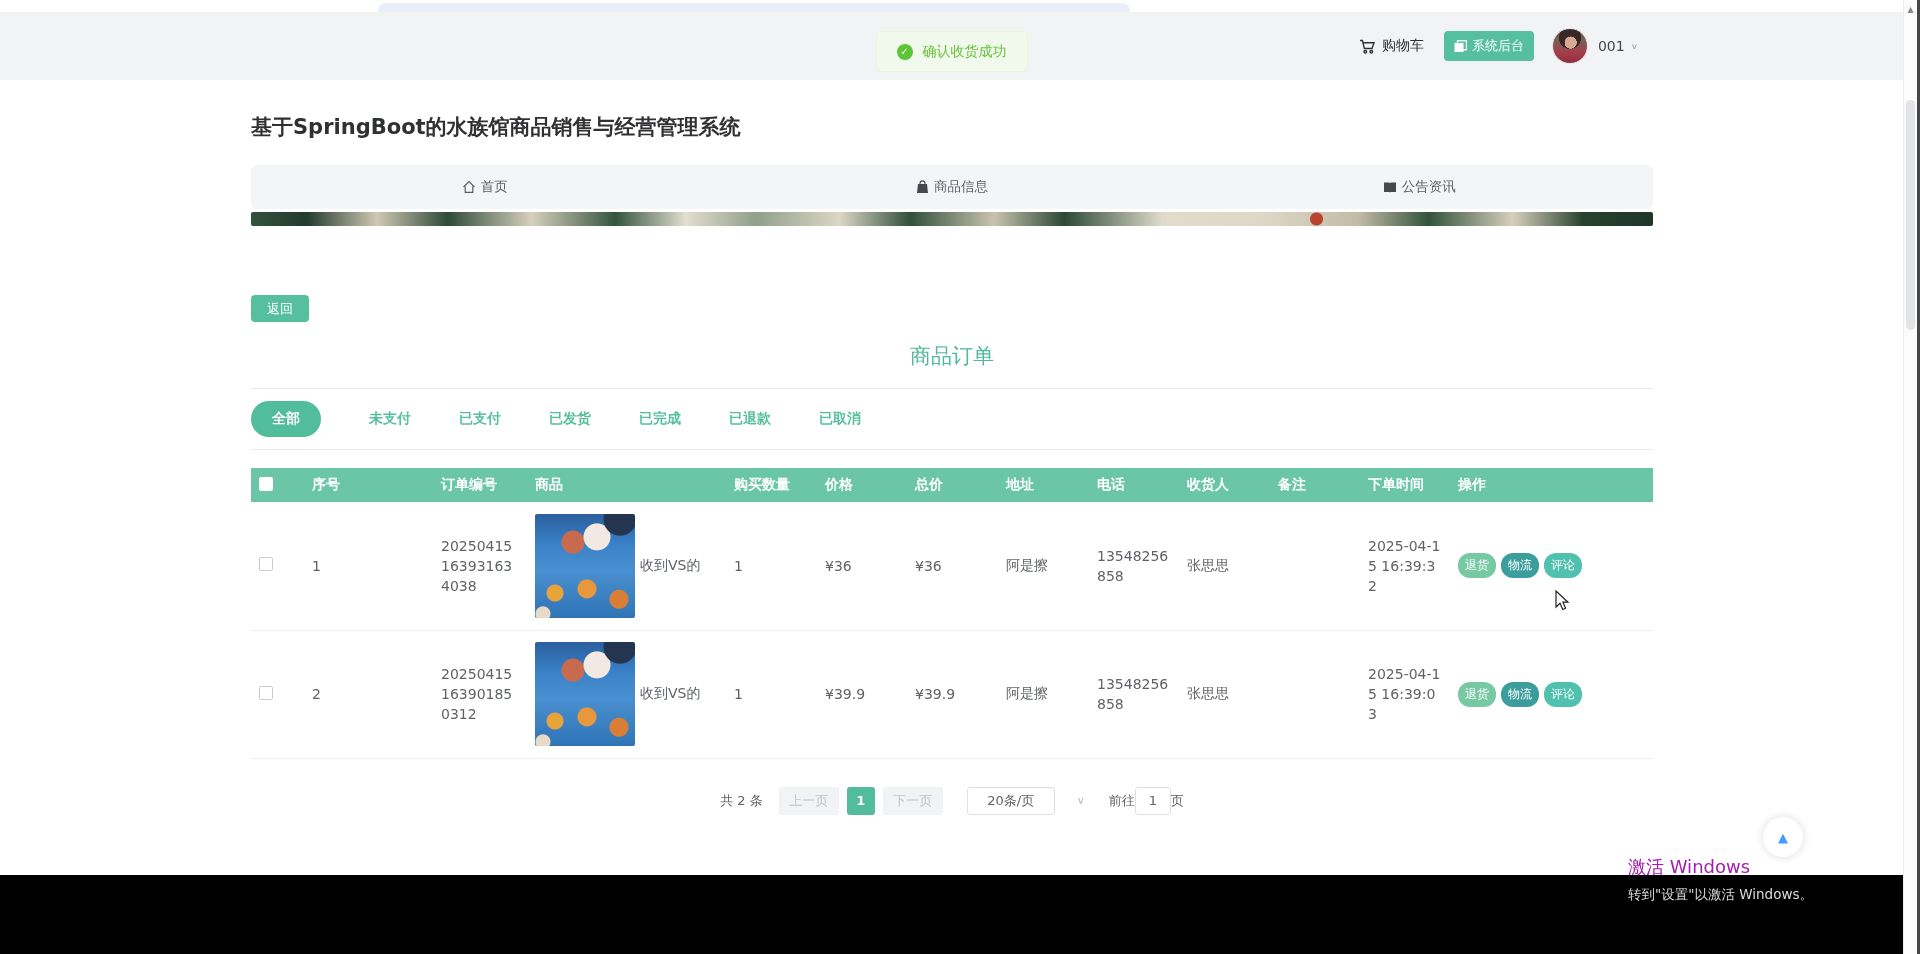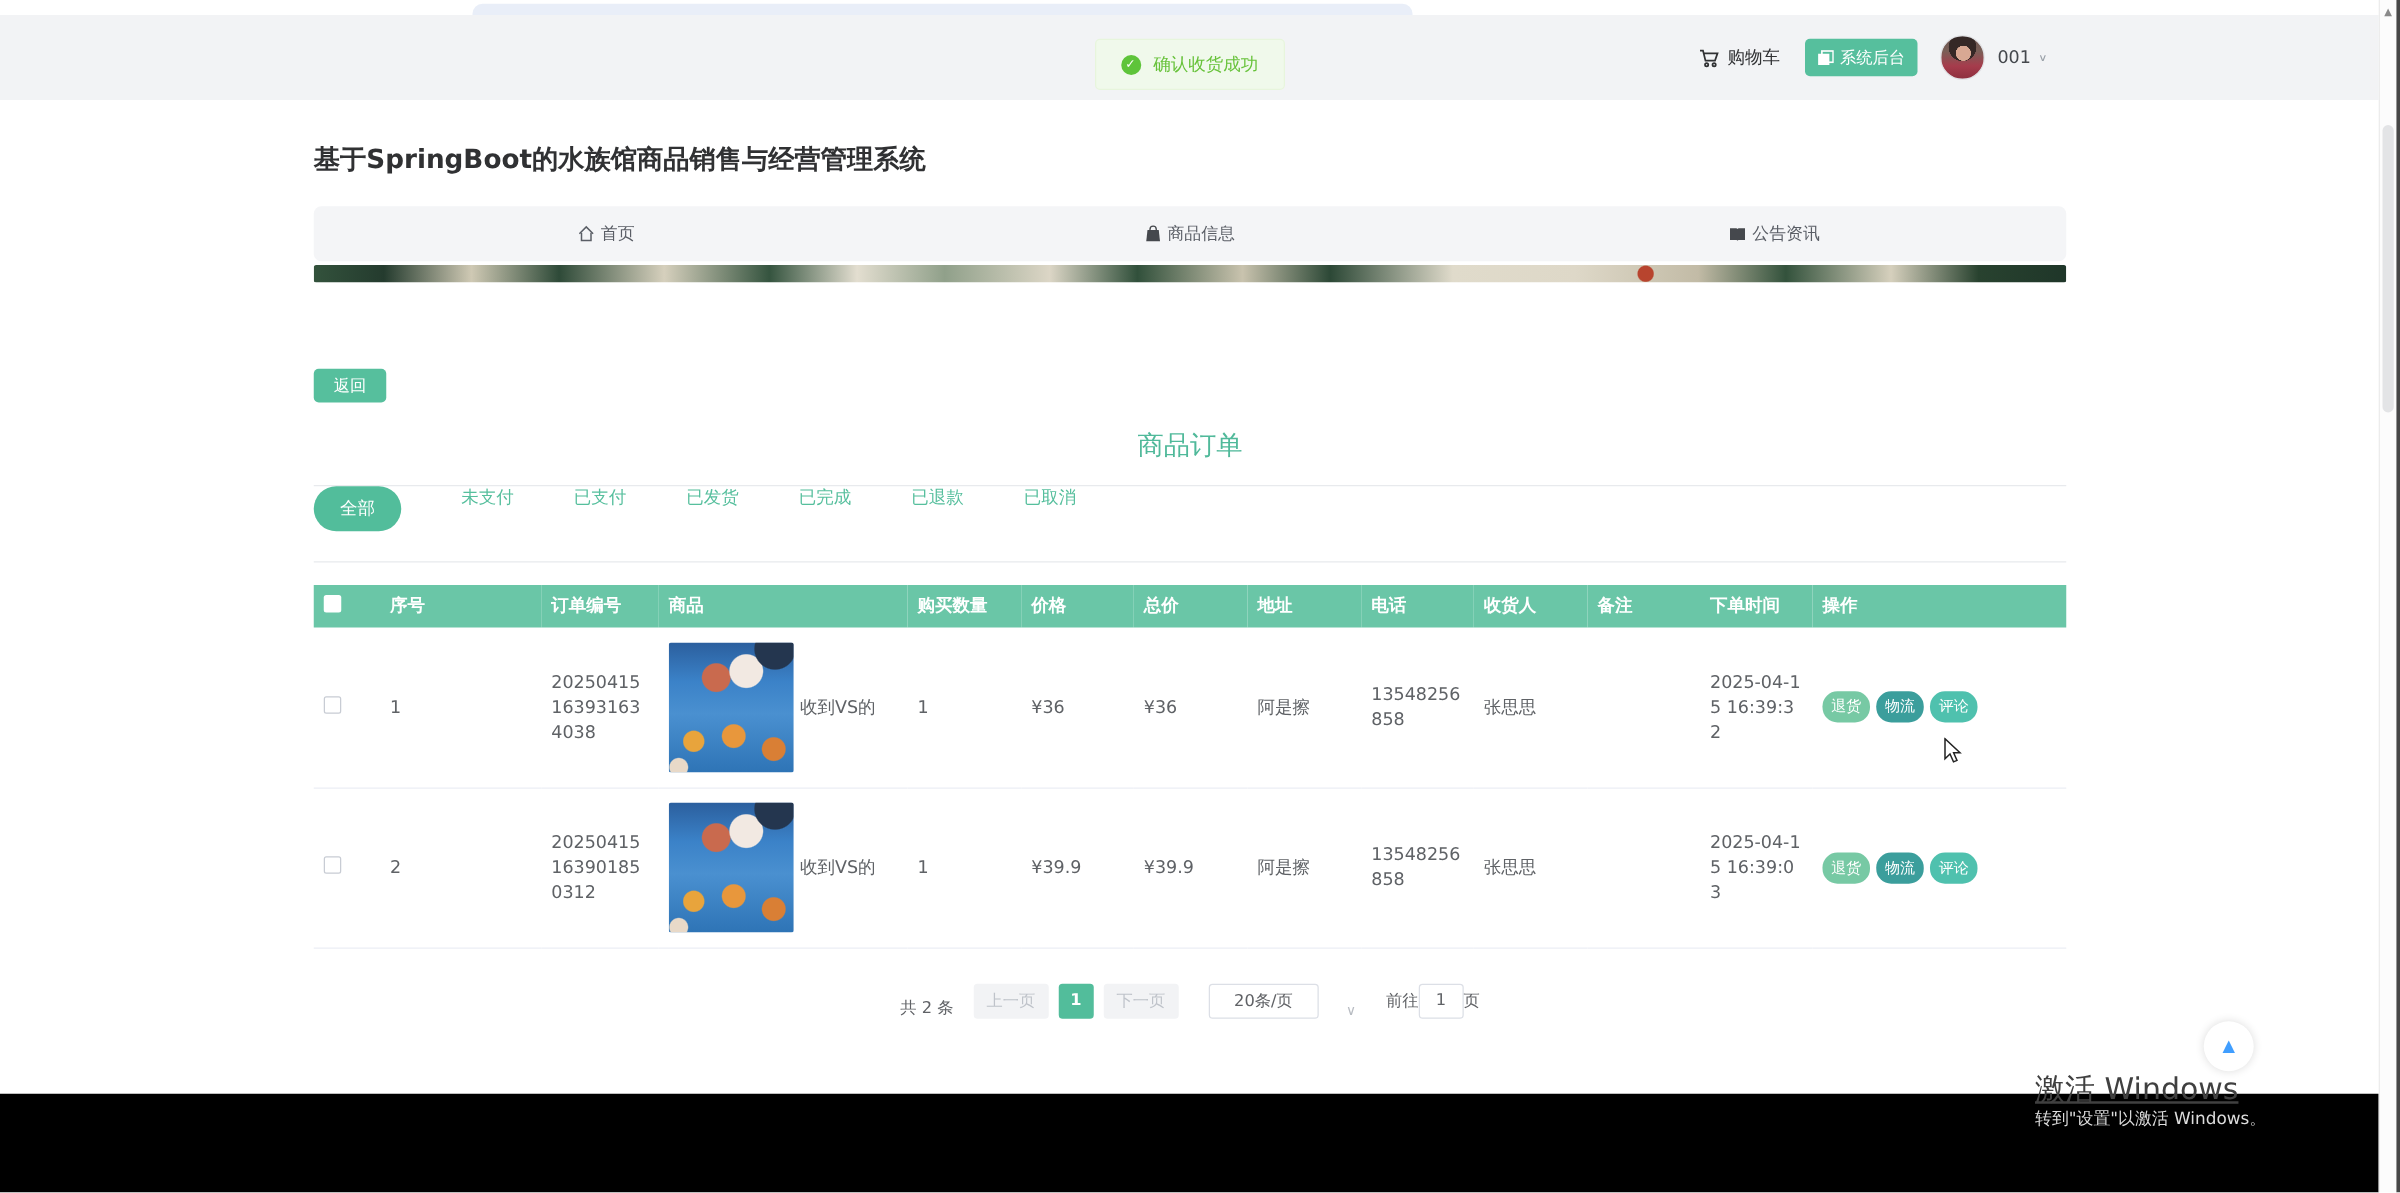--- a/index.html
+++ b/index.html
@@ -58,21 +58,21 @@
         #e3ded0 31%,#90a08a 36%,#dcd6c6 42%,#31503b 47%,#c9c3ae 53%,#2c4836 58%,#e0dbcb 65%,
         #ded8c8 72%,#c2bba6 79%,#33523c 84%,#d6d0bd 90%,#28422f 95%,#1f3629 100%); }
 
   .back-btn { margin-top: 69px; height: 27px; padding: 0 16px; border: none; border-radius: 4px;
               background: #56bf9d; color: #fff; font-size: 13px; font-family: inherit; cursor: pointer; }
 
   .section-title { margin-top: 21px; font-size: 21px; color: #50b99a; line-height: 26px; text-align: center; }
 
   .divider { margin-top: 19px; height: 1px; background: #e8eaed; }
 
-  .tabs { height: 60px; display: flex; align-items: flex-start; gap: 48px; }
+  .tabs { height: 60px; display: flex; align-items: center; gap: 48px; font-weight: bold; }
   .tab { color: #56bf9d; font-size: 14px; cursor: pointer; }
   .tab.active { background: #52bd9b; color: #fff; height: 36px; border-radius: 18px;
                 padding: 0 21px; display: flex; align-items: center; }
 
   table.orders { width: 1402px; border-collapse: collapse; table-layout: fixed; margin-top: 18px; }
   table.orders th { background: #6ac6a7; color: #fff; font-size: 14px; font-weight: bold;
                     height: 34px; text-align: left; padding: 0 8px; }
   table.orders td { border-bottom: 1px solid #ebeef5; height: 128px; padding: 0 8px;
                     font-size: 14px; color: #5f6266; vertical-align: middle; }
   .col-cb { width: 53px; } .col-idx { width: 129px; } .col-order { width: 94px; }
@@ -97,37 +97,37 @@
       radial-gradient(circle at 84% 82%, #d97f35 0 9px, rgba(0,0,0,0) 10px),
       radial-gradient(circle at 8% 96%, #e8d9c8 0 7px, rgba(0,0,0,0) 8px),
       linear-gradient(180deg, #2b5f9e 0%, #3b82c8 30%, #4a90d0 55%, #2e74b6 100%); }
 
   .op-btn { border: none; border-radius: 12px; color: #fff; font-size: 12px; padding: 4px 7px;
             margin-right: 5px; font-family: inherit; cursor: pointer; }
   .op-return { background: #77c9a4; }
   .op-logistics { background: #3b9e9c; }
   .op-comment { background: #4fc1ae; }
 
-  .pagination { margin-top: 28px; display: flex; align-items: flex-end; justify-content: center;
+  .pagination { margin-top: 28px; display: flex; align-items: center; justify-content: center;
                 gap: 8px; font-size: 13px; color: #606266; }
   .pg-total { margin-right: 8px; }
   .pg-btn { height: 28px; min-width: 60px; background: #f2f3f5; color: #bfc3ca; border: none;
             border-radius: 3px; font-size: 13px; font-family: inherit; padding: 0 10px; cursor: pointer; }
   .pg-num { height: 28px; min-width: 28px; background: #52bd9b; color: #fff; border-radius: 3px;
             display: flex; align-items: center; justify-content: center; font-weight: bold; cursor: pointer; }
   .pg-size { margin-left: 16px; width: 88px; height: 28px; border: 1px solid #dcdfe6; border-radius: 3px;
              display: flex; align-items: center; justify-content: center; color: #606266; cursor: pointer; }
   .pg-size-chev { margin-left: 14px; color: #b8bcc2; font-size: 11px; }
   .pg-goto { margin-left: 16px; display: flex; align-items: center; gap: 0; }
   .pg-input { width: 36px; height: 28px; border: 1px solid #dcdfe6; border-radius: 3px;
               text-align: center; font-size: 13px; color: #606266; font-family: inherit; }
 
   
   .footer-black { position: absolute; left: 0; bottom: 0; width: 1903px; height: 79px; background: #000; }
-  .wm1 { position: absolute; left: 1628px; top: 855px; font-size: 24px; color: #404040; z-index: 5; text-decoration: underline; }
+  .wm1 { position: absolute; left: 1628px; top: 855px; font-size: 18px; color: #a21caf; z-index: 5; }
   .wm2 { position: absolute; left: 1628px; top: 886px; font-size: 13.5px; color: #dcdcdc; z-index: 5; }
 
   .back-top { position: absolute; left: 1763px; top: 817px; width: 40px; height: 40px; border-radius: 50%;
               background: #fff; box-shadow: 0 0 8px rgba(0,0,0,0.14); display: flex; align-items: center;
               justify-content: center; color: #409eff; font-size: 13px; cursor: pointer; z-index: 6; }
 
   .scrollbar { position: absolute; right: 3px; top: 0; width: 14px; height: 954px;
                background: #fcfcfc; border-left: 1px solid #ececec; z-index: 7; }
   .sb-arrow { display: block; text-align: center; color: #8a8a8a; font-size: 8px; padding-top: 5px; cursor: pointer; }
   .sb-thumb { position: absolute; left: 2px; top: 100px; width: 9px; height: 230px;

